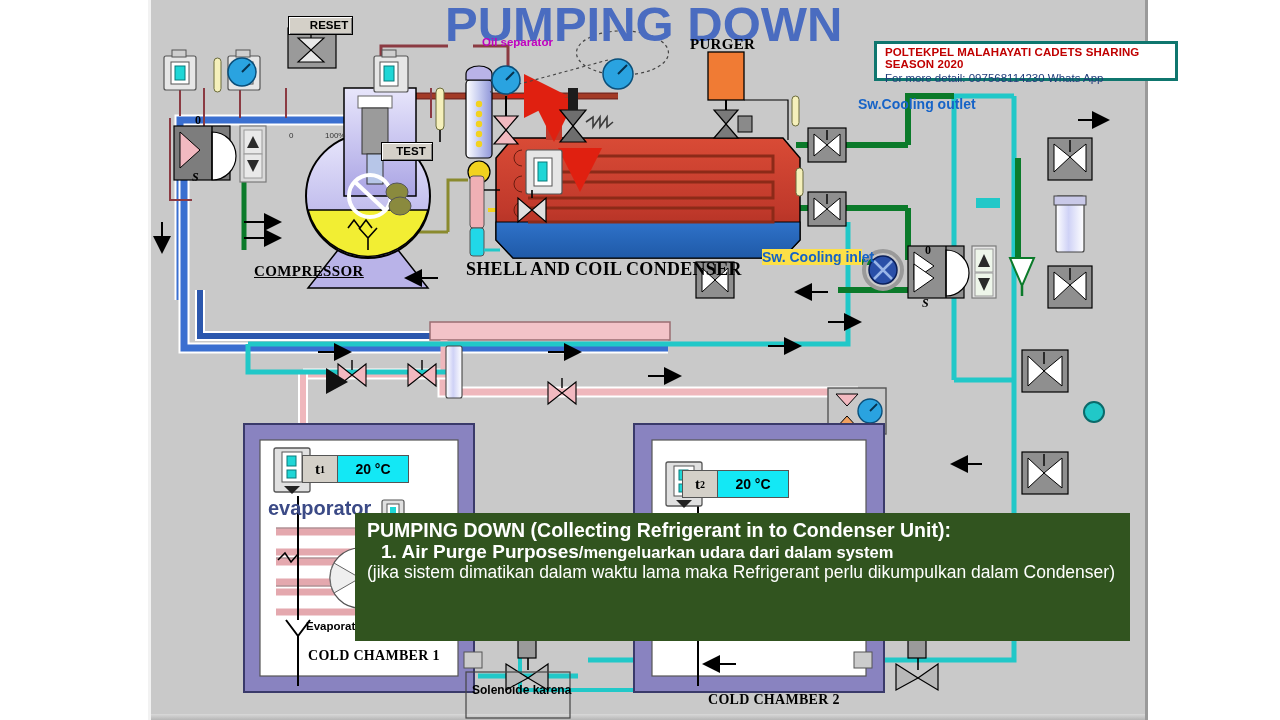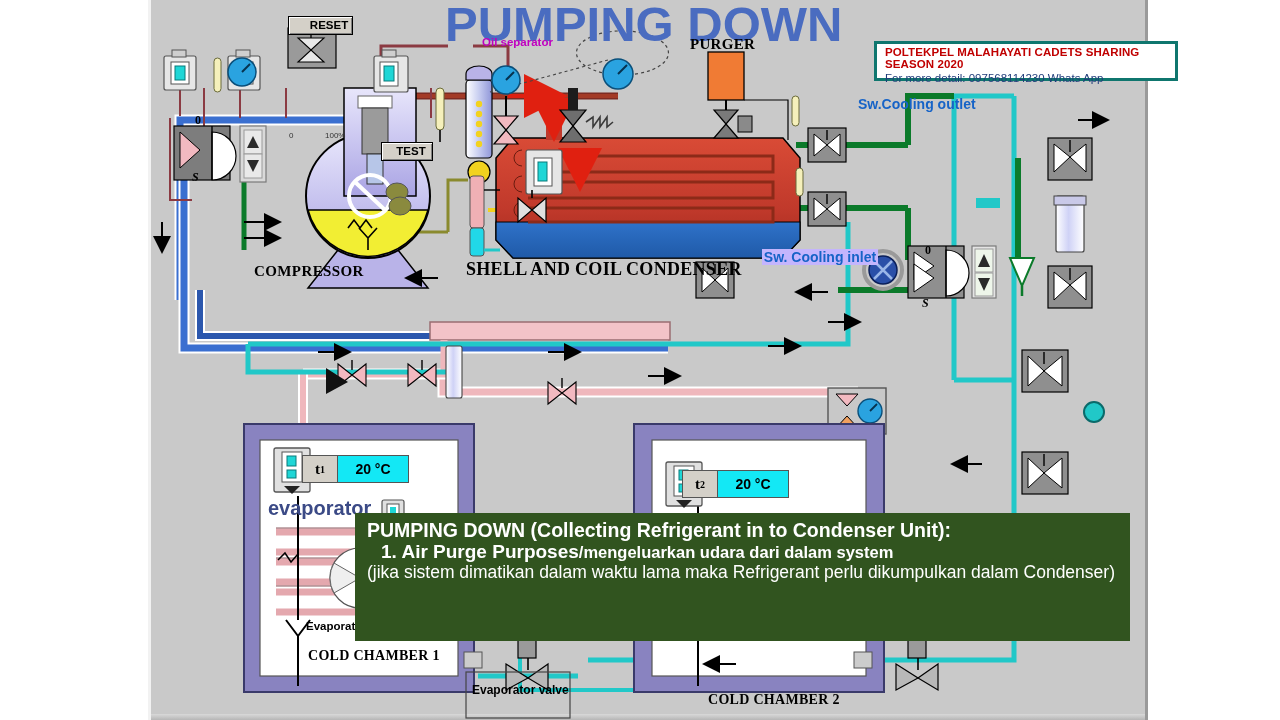--- a/index.html
+++ b/index.html
@@ -41,24 +41,24 @@
     position:absolute;left:874px;top:41px;width:304px;height:40px;
     background:#ffffff;border:3px solid #0f766e;
     box-sizing:border-box;padding:2px 4px 0 8px;
   }
   #banner .b1{font-size:11.5px;font-weight:bold;color:#c00000;letter-spacing:.1px;}
   #banner .b2{font-size:11.5px;color:#1f3d7a;margin-top:2px;}
 
   .sans-bold-blue{color:#1663c7;font-weight:bold;font-size:14px;line-height:16px;text-align:center;}
 
   #lbl-sw-out{left:858px;top:96px;width:106px;}
-  #lbl-sw-in{left:762px;top:249px;width:116px;background:#c4b5fd;}
+  #lbl-sw-in{left:762px;top:249px;width:100px;background:#fde047;}
 
   .serif{font-family:"Liberation Serif", serif;color:#000;}
-  #lbl-compressor{left:254px;top:263px;font-size:15px;font-weight:bold;letter-spacing:.4px;}
+  #lbl-compressor{left:254px;top:263px;font-size:15px;font-weight:bold;letter-spacing:.4px;text-decoration:underline;}
   #lbl-condenser{left:466px;top:259px;font-size:18px;font-weight:bold;letter-spacing:.3px;}
   #lbl-purger{left:690px;top:36px;font-size:15px;font-weight:bold;letter-spacing:.3px;}
   #lbl-cc1{left:308px;top:648px;font-size:14px;font-weight:bold;letter-spacing:.3px;}
   #lbl-cc2{left:708px;top:648px;font-size:14px;font-weight:bold;letter-spacing:.3px;margin-top:44px;}
 
   #lbl-oilsep{left:482px;top:36px;width:60px;color:#c000c0;font-weight:bold;font-size:11.5px;
               line-height:13px;text-align:center;}
 
   #lbl-evaporator{left:268px;top:497px;font-size:20px;font-weight:bold;color:#3b4a86;}
   #lbl-evap2{left:306px;top:620px;font-size:11.5px;font-weight:bold;color:#000;}
@@ -624,21 +624,21 @@
 
   <div class="lbl serif" id="lbl-compressor">COMPRESSOR</div>
   <div class="lbl serif" id="lbl-condenser">SHELL AND COIL CONDENSER</div>
   <div class="lbl serif" id="lbl-purger">PURGER</div>
   <div class="lbl serif" id="lbl-cc1">COLD CHAMBER 1</div>
   <div class="lbl serif" id="lbl-cc2">COLD CHAMBER 2</div>
 
   <div class="lbl" id="lbl-oilsep">Oil separator</div>
   <div class="lbl" id="lbl-evaporator">evaporator</div>
   <div class="lbl" id="lbl-evap2">Evaporator</div>
-  <div class="lbl" id="lbl-solenoid">Evaporator valve</div>
+  <div class="lbl" id="lbl-solenoid">Solenoide karena</div>
 
   <div class="lbl sans-bold-blue" id="lbl-sw-out">Sw.Cooling outlet</div>
   <div class="lbl sans-bold-blue" id="lbl-sw-in">Sw. Cooling inlet</div>
 
   <div class="temp-widget" id="temp1">
     <div class="t-key">t<sub>1</sub></div>
     <div class="t-val">20 °C</div>
   </div>
   <div class="temp-widget" id="temp2">
     <div class="t-key">t<sub>2</sub></div>

